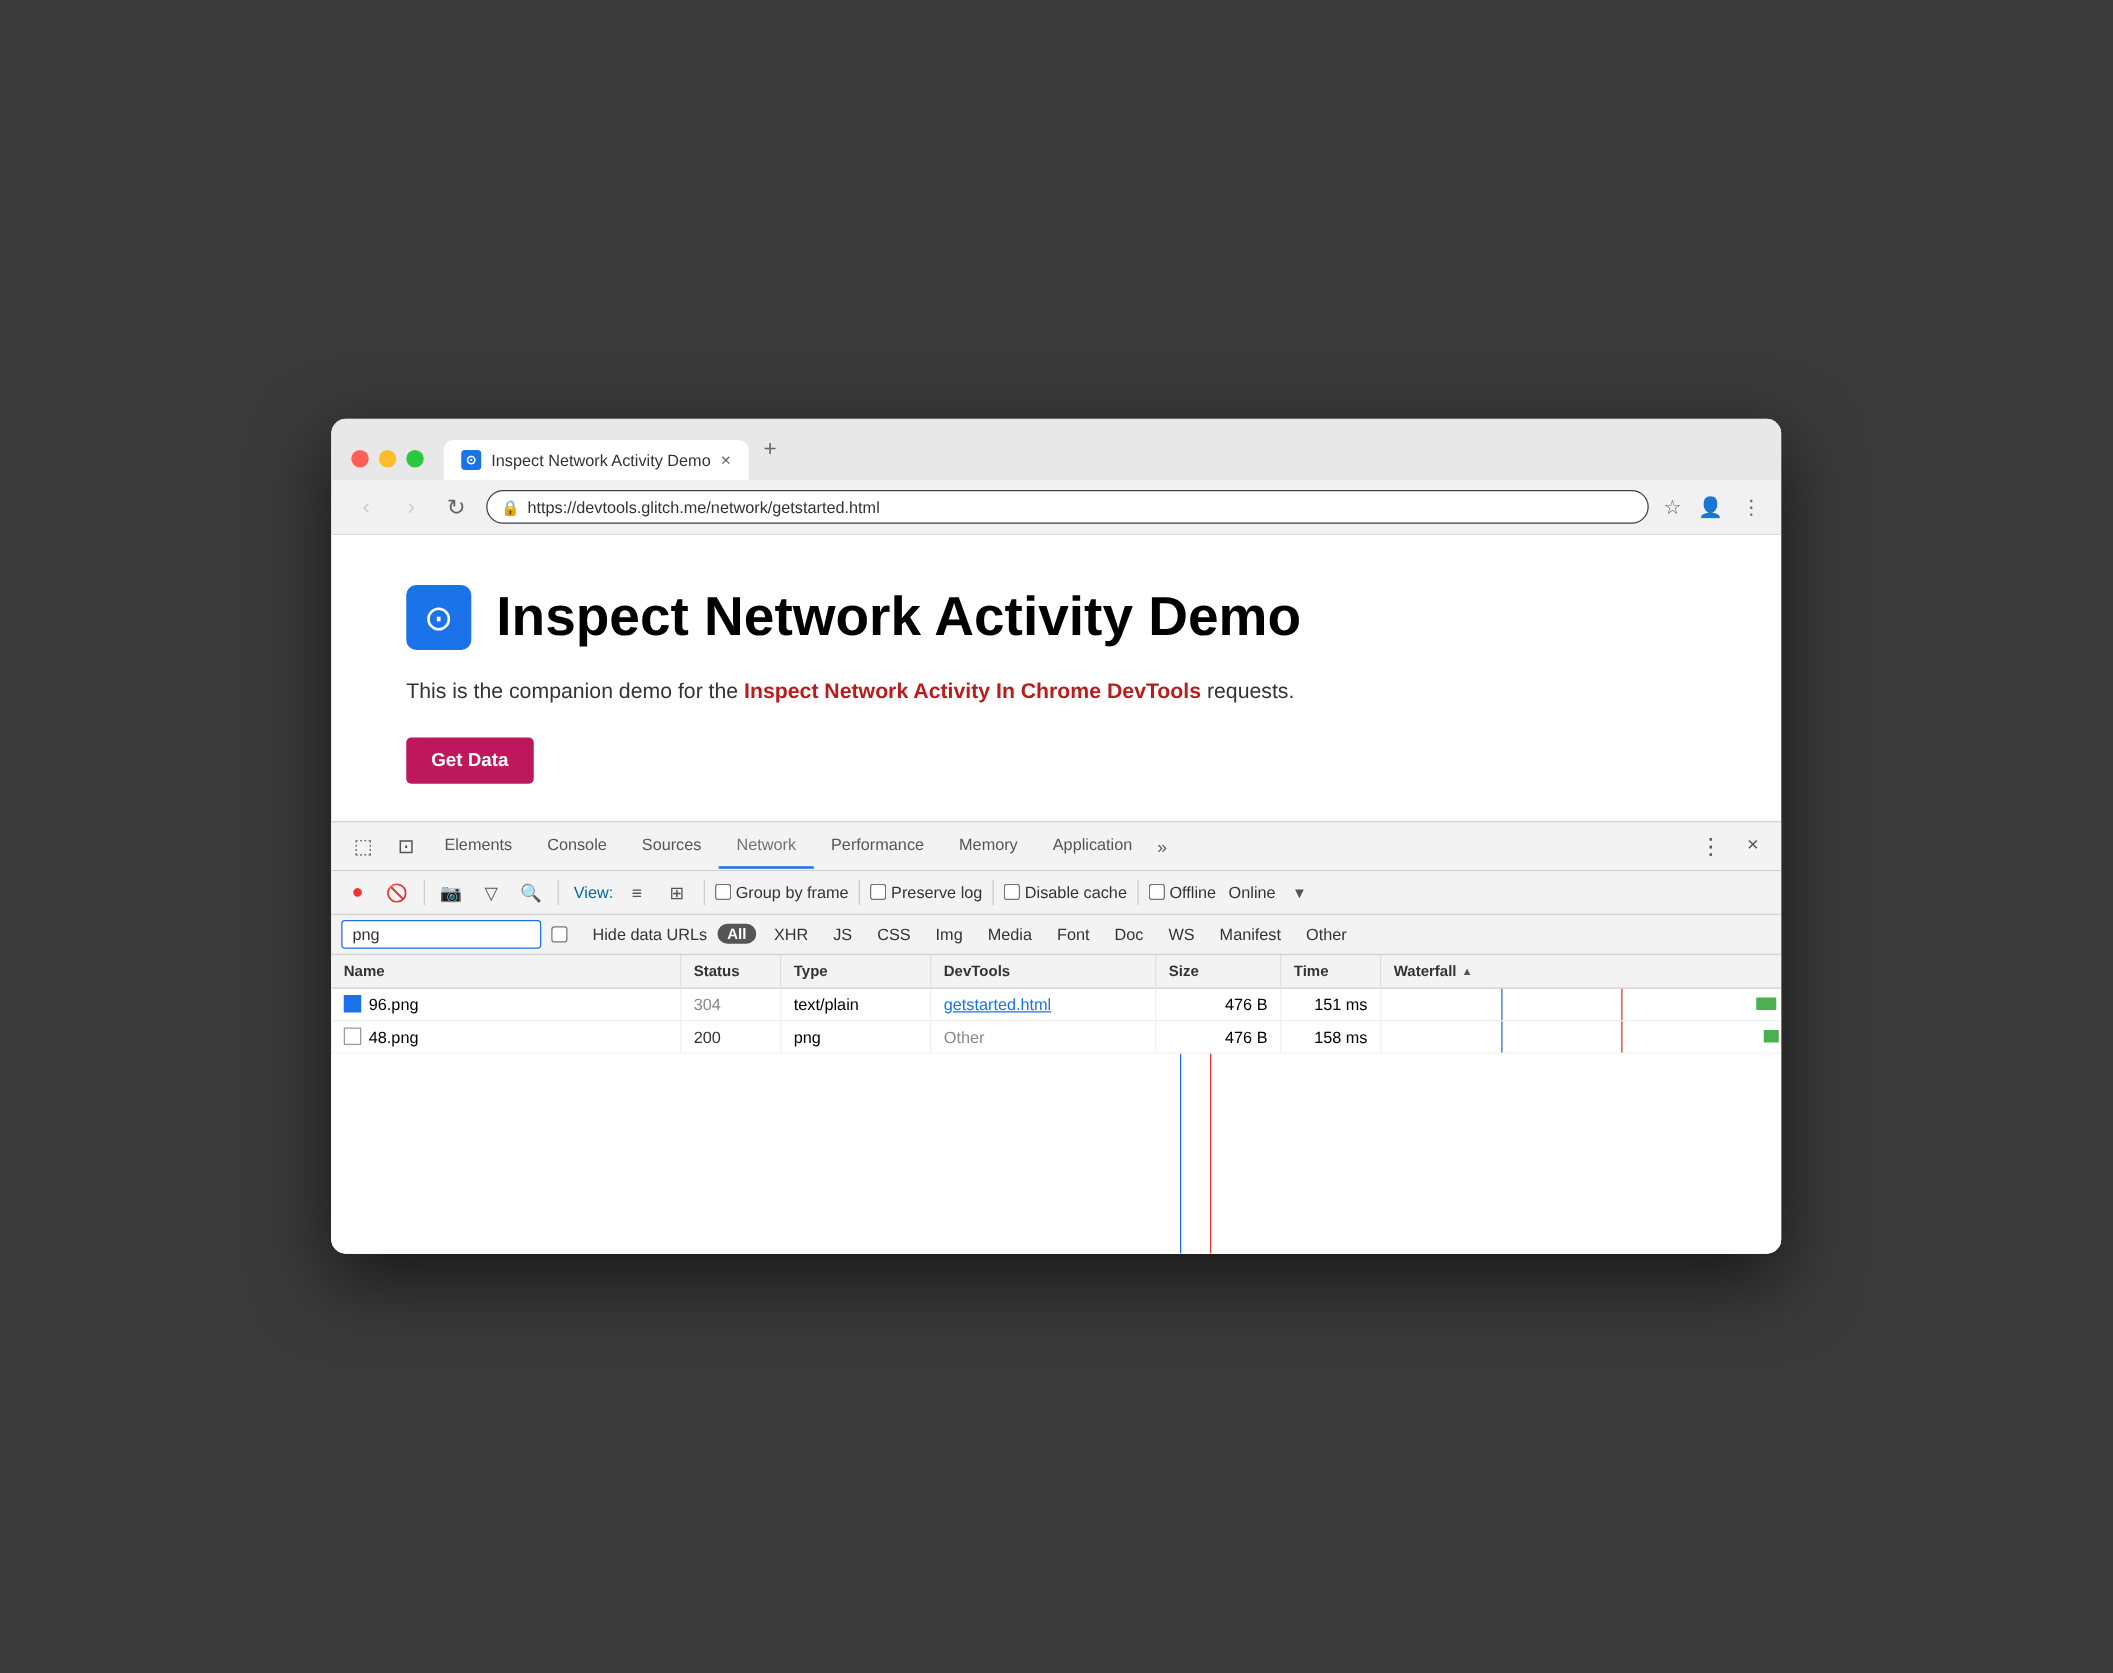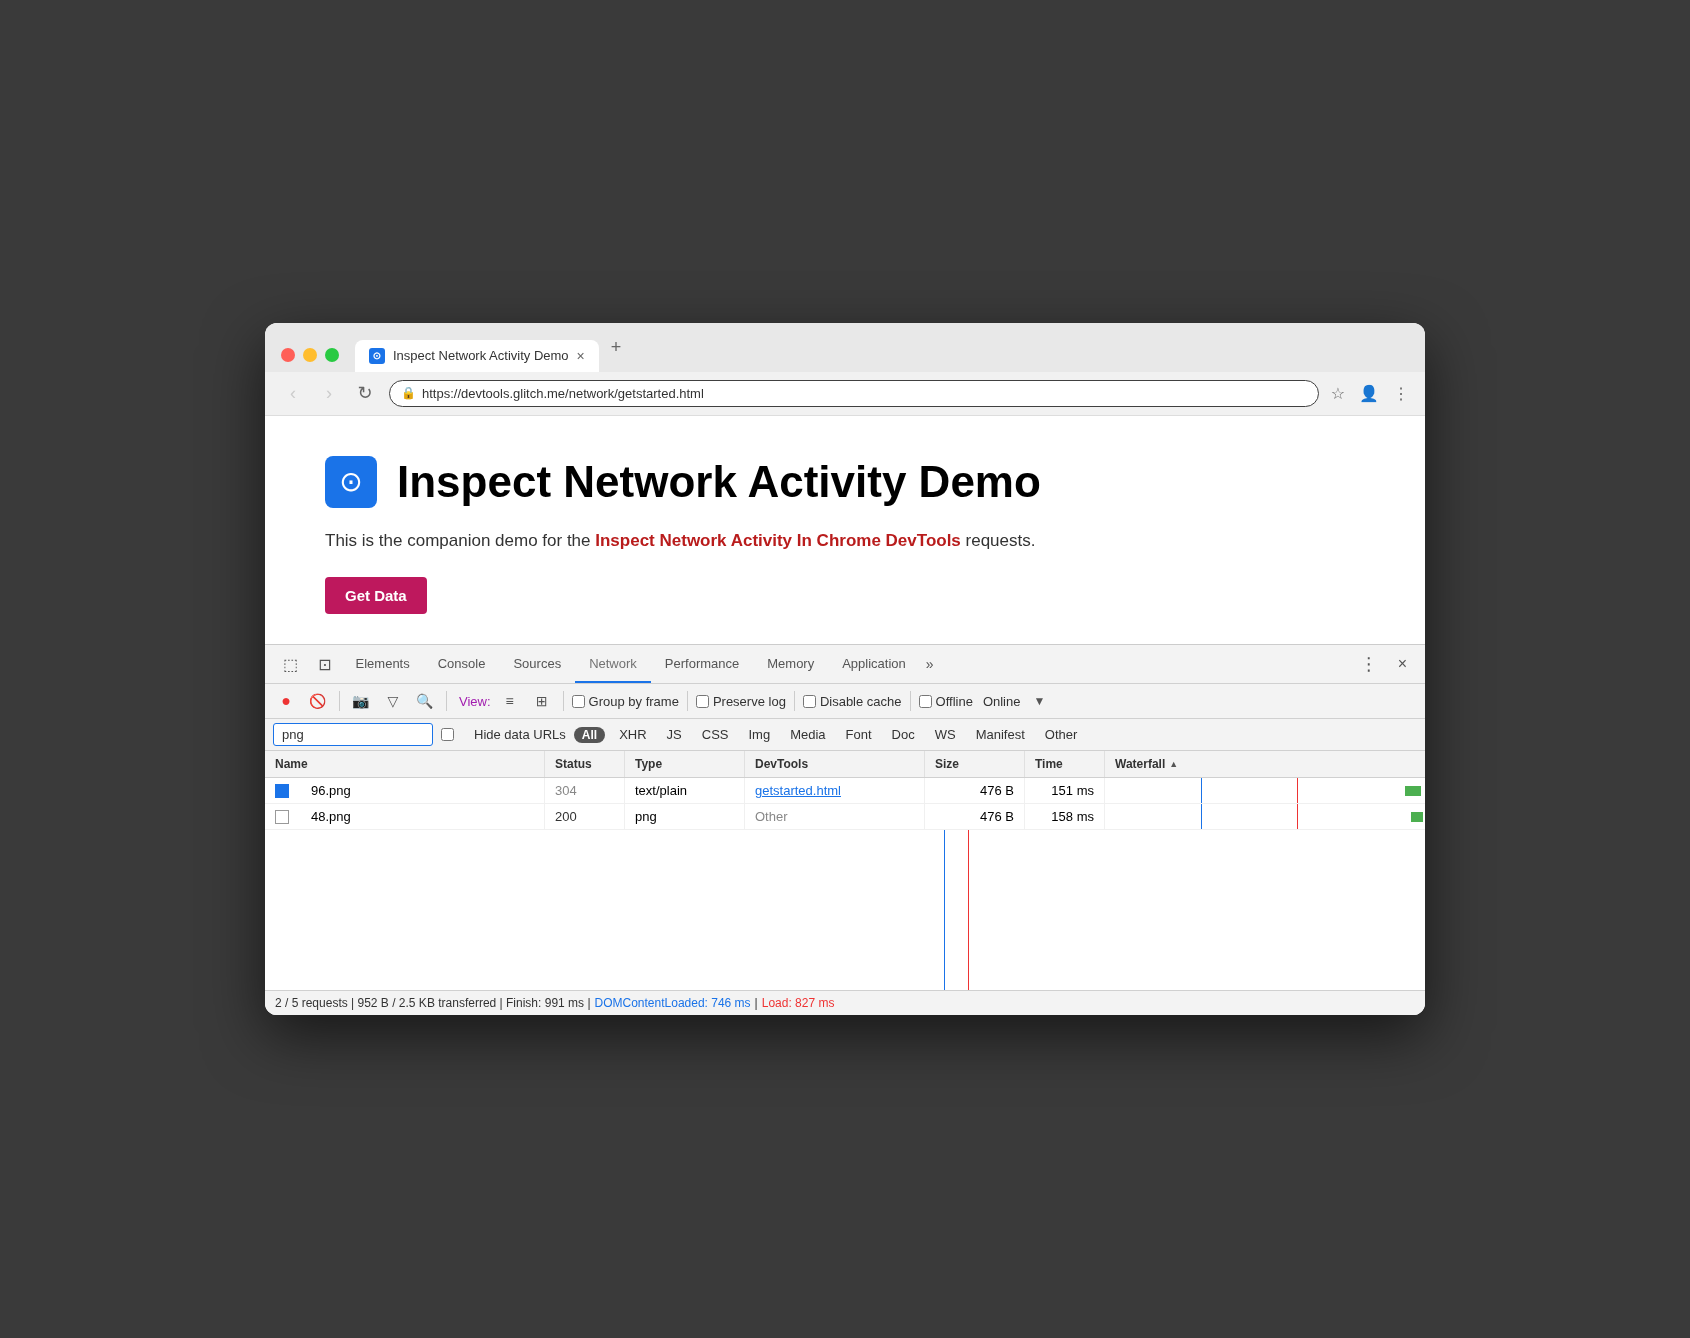--- a/index.html
+++ b/index.html
@@ -250,21 +250,21 @@
     }
     .nt-btn.record { color: #e33; font-size: 16px; }
     .nt-divider {
       width: 1px;
       height: 20px;
       background: #ccc;
       margin: 0 2px;
     }
     .nt-label {
       font-size: 13px;
-      color: #a21caf;
+      color: #0369a1;
       margin-left: 4px;
     }
     .nt-checkbox-group {
       display: flex;
       align-items: center;
       gap: 4px;
       font-size: 13px;
       color: #333;
     }
     .nt-checkbox-group input { margin: 0; }
@@ -341,21 +341,21 @@
       display: grid;
       grid-template-columns: 280px 80px 120px 180px 100px 80px 1fr;
       border-bottom: 1px solid #f0f0f0;
       font-size: 13px;
     }
     .td {
       padding: 5px 10px;
       border-right: 1px solid #f0f0f0;
       display: flex;
       align-items: center;
-      gap: 22px;
+      gap: 6px;
       overflow: hidden;
       white-space: nowrap;
     }
     .td:last-child { border-right: none; }
     .td.right { justify-content: flex-end; }
     .resource-icon {
       width: 14px;
       height: 14px;
       flex-shrink: 0;
     }
@@ -574,20 +574,14 @@
 
       <div class="empty-rows">
 
         <div style="position:relative;height:100%;width:100%;">
           <div class="waterfall-line-blue" style="position:absolute;right:calc(40% + 16px);top:0;bottom:0;"></div>
           <div class="waterfall-line-red" style="position:absolute;right:calc(40% - 8px);top:0;bottom:0;"></div>
         </div>
       </div>
     </div>
 
-    <div class="status-bar">
-      <span>2 / 5 requests | 952 B / 2.5 KB transferred | Finish: 991 ms | </span>
-      <span class="status-dom">DOMContentLoaded: 746 ms</span>
-      <span> | </span>
-      <span class="status-load">Load: 827 ms</span>
-    </div>
   </div>
 </div>
 
 </body></html>

